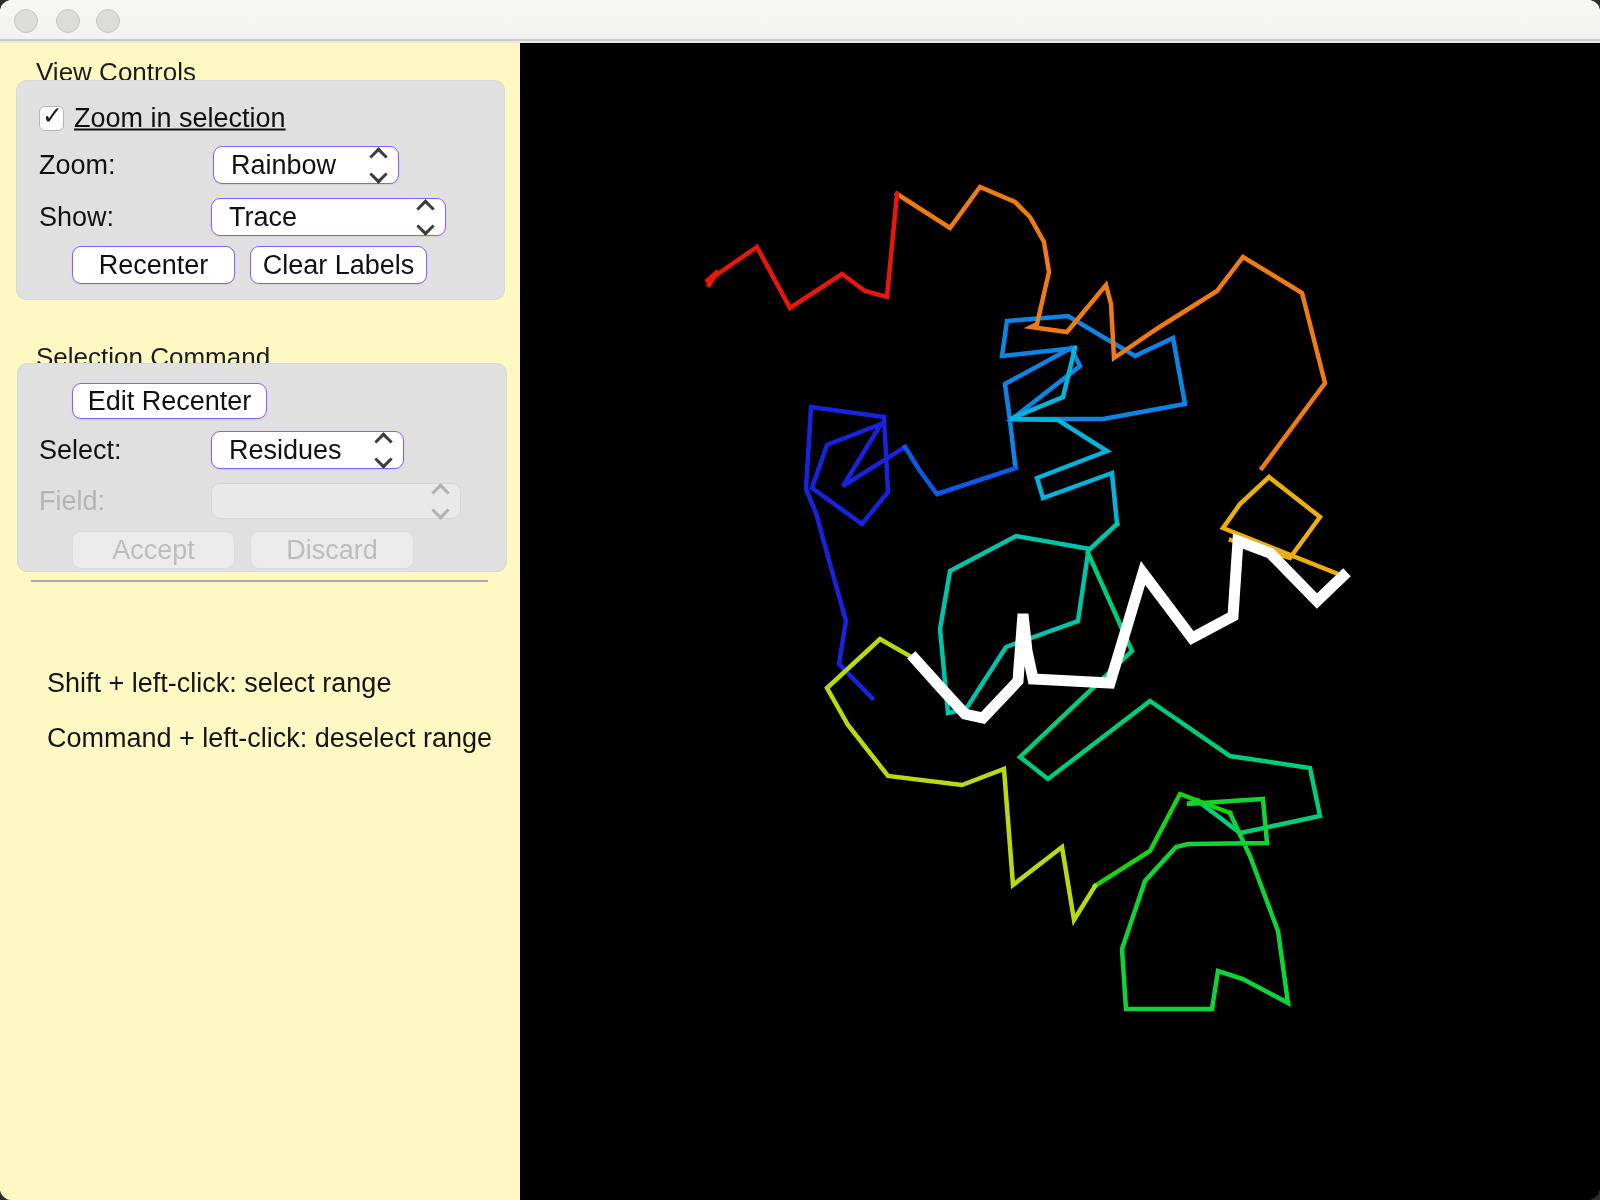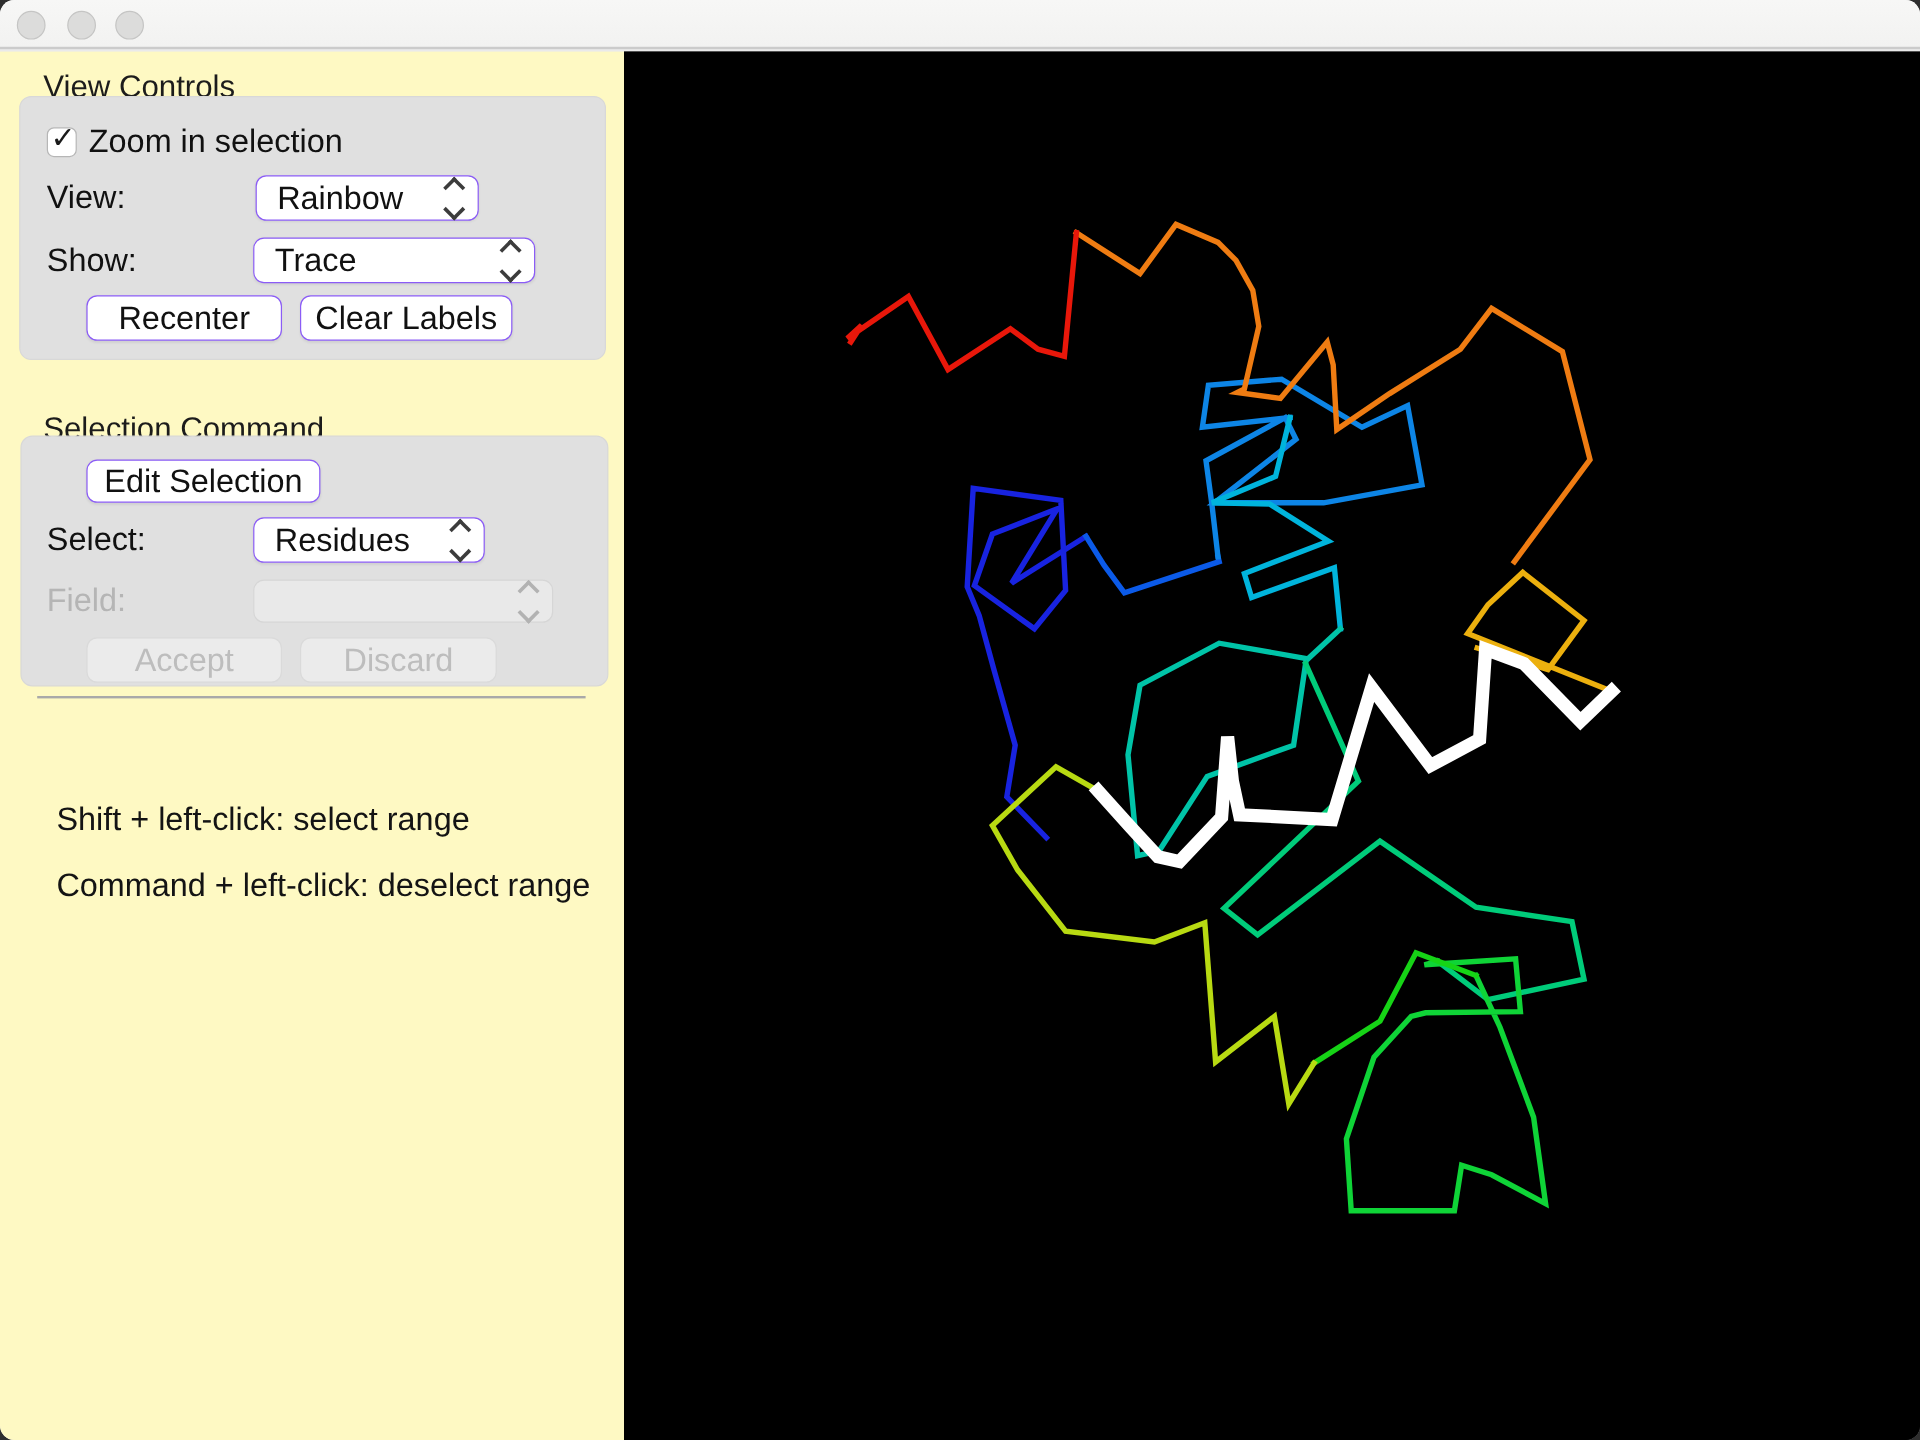--- a/index.html
+++ b/index.html
@@ -60,21 +60,21 @@
   .select.disabled .chev { border-color:#b2b2b2; }
 
   .checkbox {
     position:absolute; width:25px; height:25px; background:#fff;
     border:1.5px solid #b6b6b6; border-radius:6px;
   }
   .checkbox .check {
     position:absolute; left:2px; top:-4px;
     font-size:25px; color:#1a1a1a; line-height:1;
   }
-  .cb-label { position:absolute; font-size:27px; color:#111; transform:translateY(-50%); white-space:nowrap; }
+  .cb-label { position:absolute; font-size:27px; color:#111; transform:translateY(-50%); white-space:nowrap;text-decoration:underline; }
 
   .divider { position:absolute; left:31px; top:537px; width:457px; height:0; border-top:2px solid #a9a9a9; }
   .help-line { position:absolute; left:47px; font-size:27px; color:#141414; white-space:nowrap; }
 </style>
 </head>
 <body>
 
 <div class="window">
 
   <div class="titlebar">
@@ -88,21 +88,21 @@
     <aside class="sidebar">
 
       <div class="section-label" style="top:14px;">View Controls</div>
 
       <div class="groupbox gb1">
         <span class="checkbox" style="left:22px; top:25px;">
           <span class="check">✓</span>
         </span>
         <span class="cb-label" style="left:57px; top:37px;">Zoom in selection</span>
 
-        <span class="ctl-label" style="left:22px; top:84px;">View:</span>
+        <span class="ctl-label" style="left:22px; top:84px;">Zoom:</span>
         <div class="select" style="left:196px; top:65px; width:186px; height:38px;">
           <span class="val">Rainbow</span>
           <span class="spinner">
             <span class="chev chev-up"></span>
               <span class="chev chev-down"></span>
           </span>
         </div>
 
         <span class="ctl-label" style="left:22px; top:136px;">Show:</span>
         <div class="select" style="left:194px; top:117px; width:235px; height:38px;">
@@ -113,21 +113,21 @@
           </span>
         </div>
 
         <div class="btn" style="left:19px; top:165px; width:163px; height:38px;">Recenter</div>
         <div class="btn" style="left:197px; top:165px; width:177px; height:38px;">Clear Labels</div>
       </div>
 
       <div class="section-label" style="top:299px;">Selection Command</div>
 
       <div class="groupbox gb2">
-        <div class="btn" style="left:18px; top:19px; width:195px; height:36px;">Edit Selection</div>
+        <div class="btn" style="left:18px; top:19px; width:195px; height:36px;">Edit Recenter</div>
 
         <span class="ctl-label" style="left:21px; top:86px;">Select:</span>
         <div class="select" style="left:193px; top:67px; width:193px; height:38px;">
           <span class="val">Residues</span>
           <span class="spinner">
             <span class="chev chev-up"></span>
               <span class="chev chev-down"></span>
           </span>
         </div>
 

